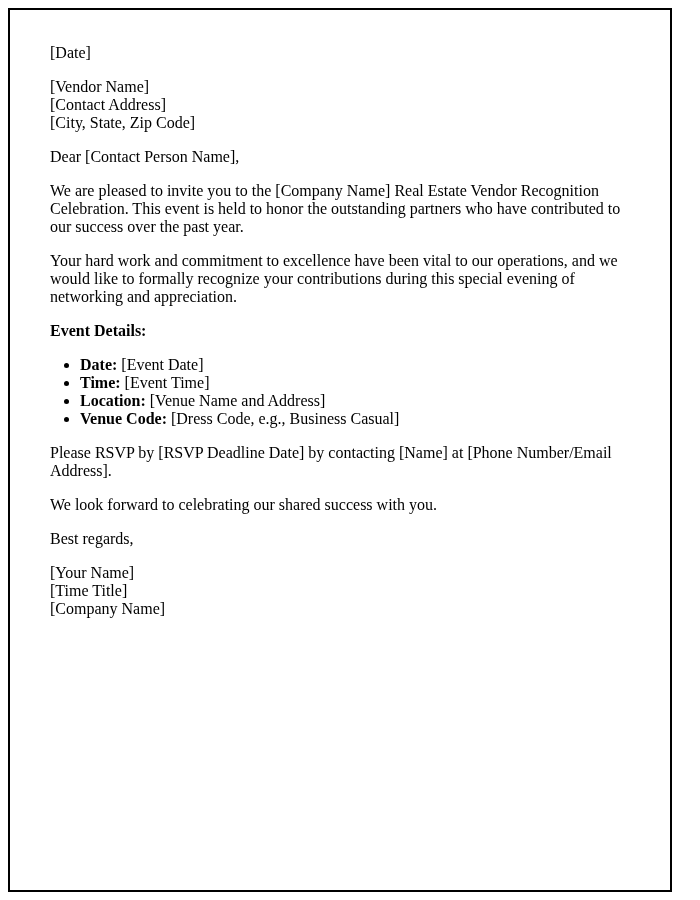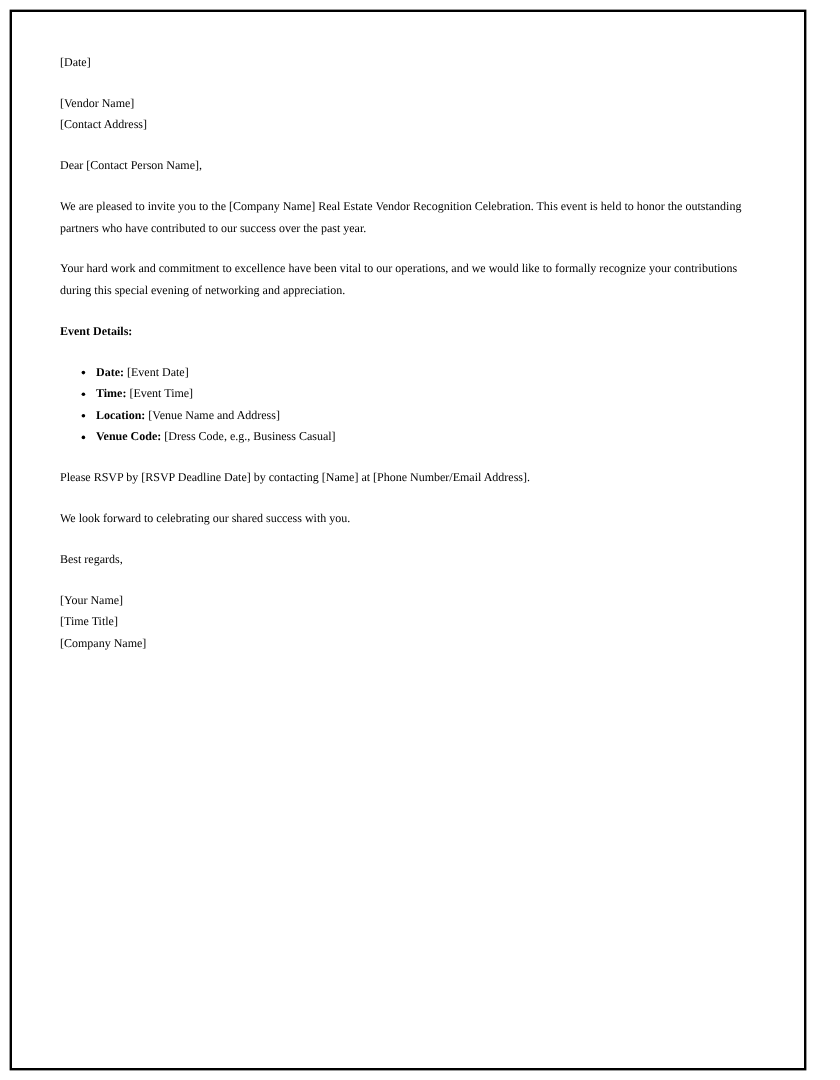--- a/index.html
+++ b/index.html
@@ -20,21 +20,21 @@
     top: 8px;
     width: 664px;
     height: 884px;
     border: 2px solid #000000;
     box-sizing: border-box;
     padding: 34px 44px 40px 40px;
     background: #ffffff;
     overflow: hidden;
   }
   .page, .page * {
-    font-size: 10px;
+    font-size: 16px;
     line-height: 18px;
   }
   p, .block {
     margin: 0 0 16px 0;
   }
   .line {
     display: block;
   }
   strong, .bold {
     font-weight: bold;
@@ -52,20 +52,21 @@
 </head>
 <body>
 
 <div class="page">
 
   <p>[Date]</p>
 
   <div class="block">
     <span class="line">[Vendor Name]</span>
     <span class="line">[Contact Address]</span>
+    <span class="line">[City, State, Zip Code]</span>
   </div>
 
   <p>Dear [Contact Person Name],</p>
 
   <p>We are pleased to invite you to the [Company Name] Real Estate Vendor Recognition Celebration. This event is held to honor the outstanding partners who have contributed to our success over the past year.</p>
 
   <p>Your hard work and commitment to excellence have been vital to our operations, and we would like to formally recognize your contributions during this special evening of networking and appreciation.</p>
 
   <p>
     <strong>Event Details:</strong>

